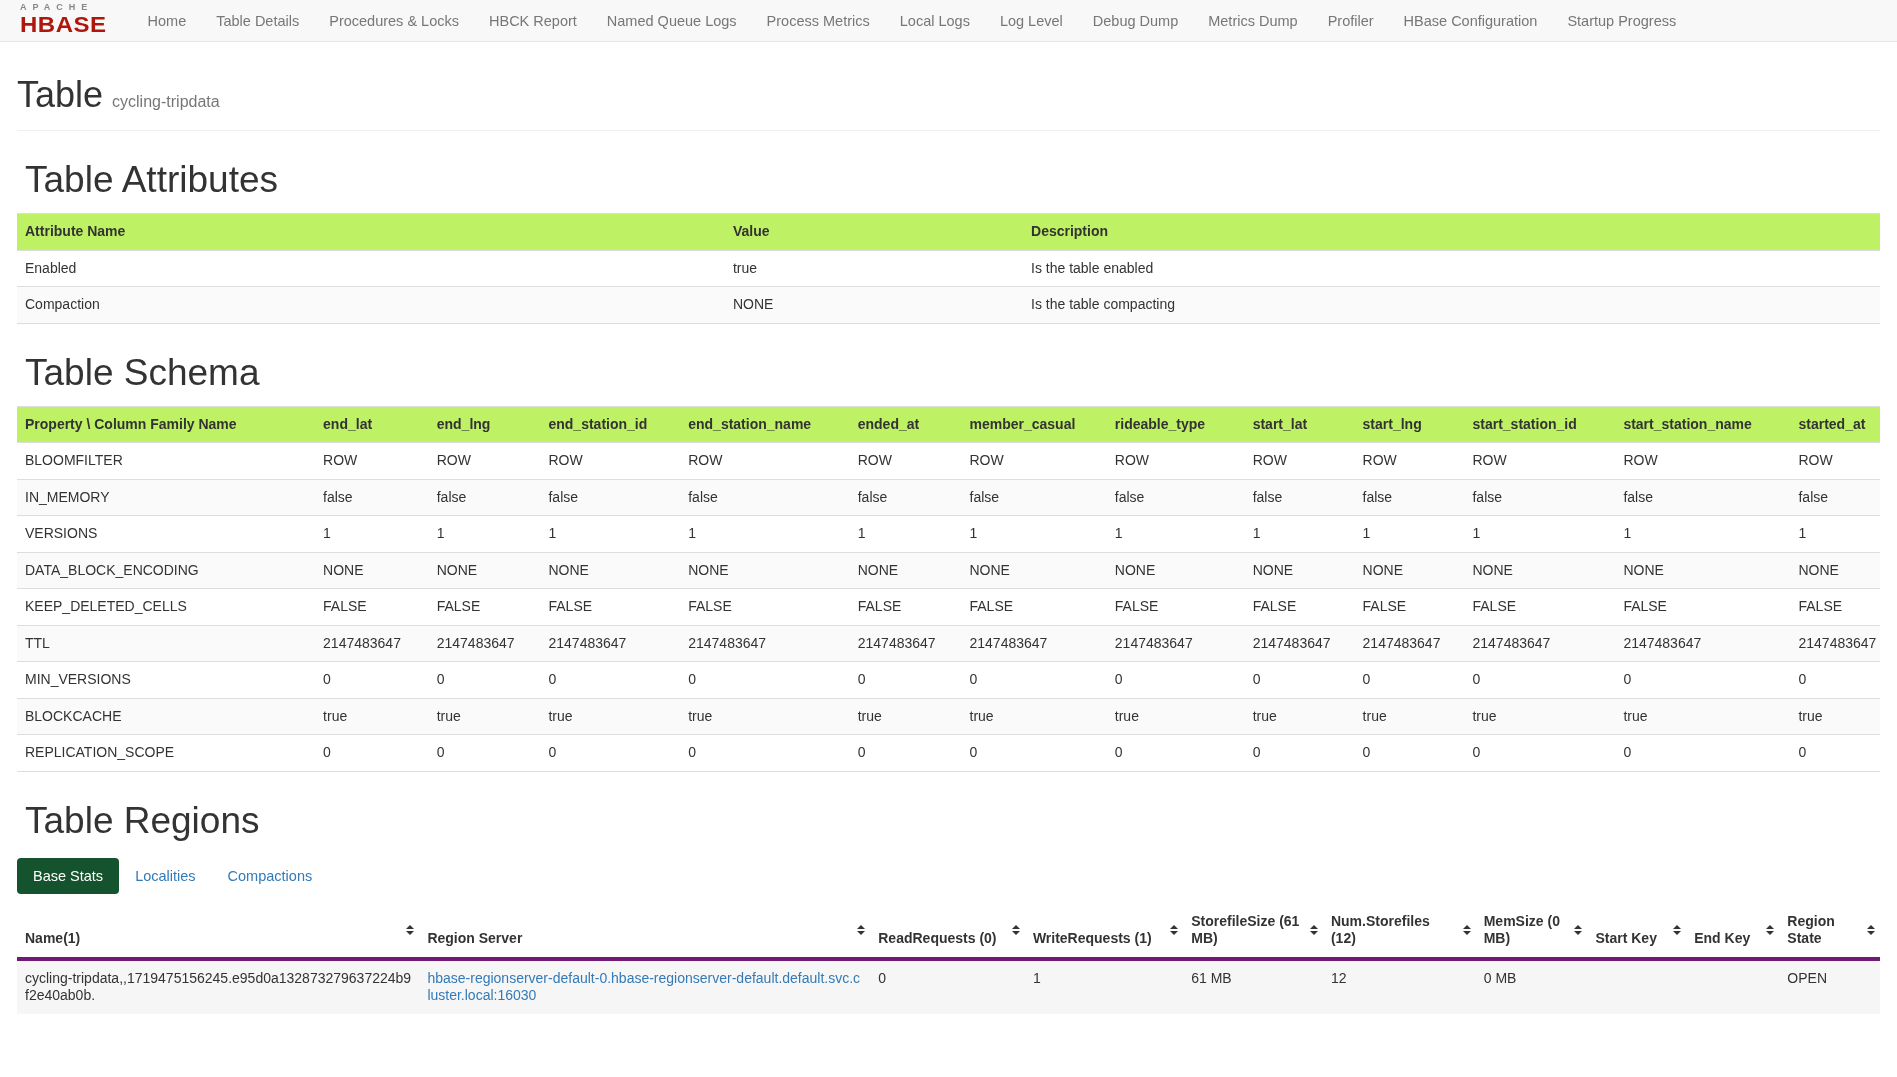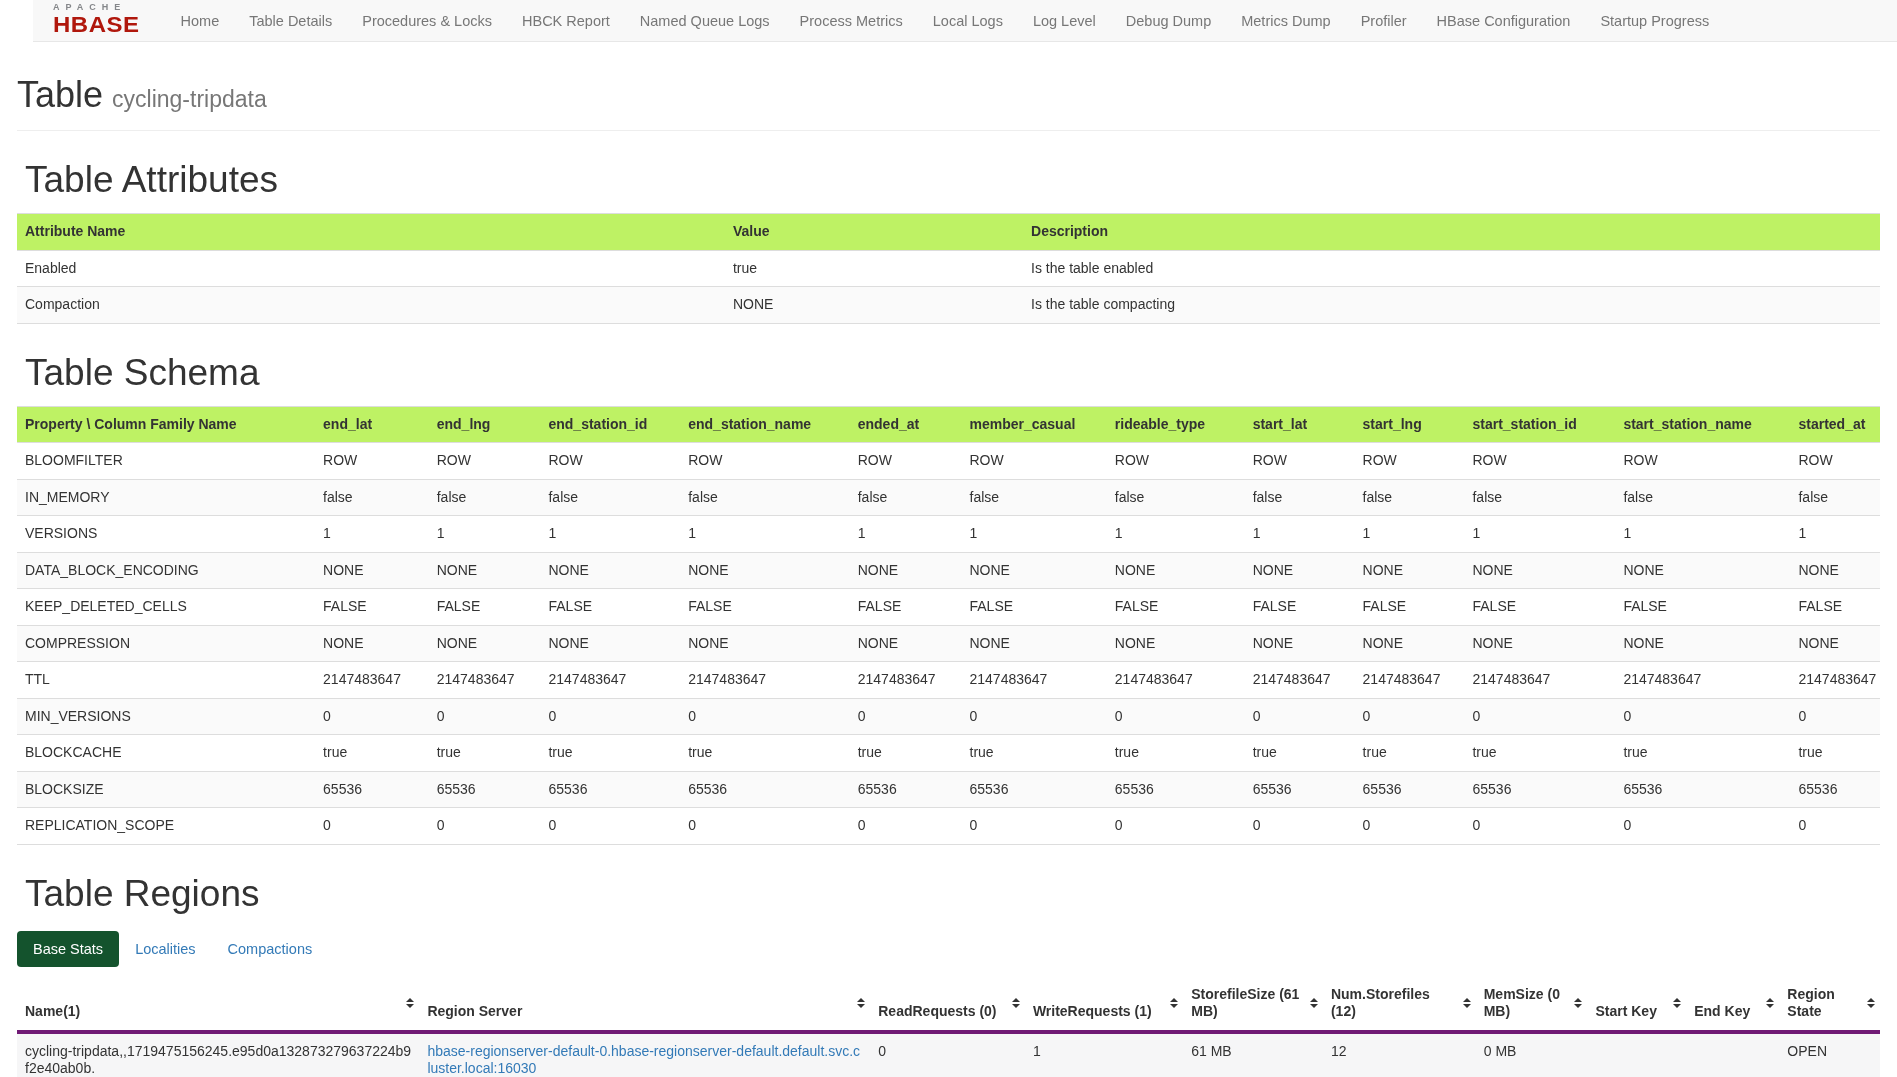--- a/index.html
+++ b/index.html
@@ -13,21 +13,20 @@
   a { text-decoration: none; }
 
   
   .navbar {
     display: flex;
     align-items: center;
     background: #f8f8f8;
     border-bottom: 1px solid #e7e7e7;
     height: 42px;
     padding: 0 6px;
-    margin-left: 33px;
   }
   .brand {
     display: flex;
     flex-direction: column;
     align-items: flex-start;
     line-height: 1;
     padding: 2px 12px 3px 14px;
     margin-right: 14px;
   }
   .brand .apache-txt {
@@ -55,21 +54,21 @@
 
   
   .container { padding: 0 17px; }
   h1.page-title {
     font-size: 36px;
     font-weight: 500;
     color: #333;
     margin: 32px 0 10px;
   }
   h1.page-title .subtitle {
-    font-size: 23px;
+    font-size: 16px;
     font-weight: 400;
     color: #777;
     margin-left: 9px;
   }
   hr.title-divider {
     border: 0;
     border-top: 1px solid #eee;
     margin: 14px 0 0;
   }
   h2.section-heading {
@@ -383,35 +382,20 @@
           <td>FALSE</td>
           <td>FALSE</td>
           <td>FALSE</td>
           <td>FALSE</td>
           <td>FALSE</td>
           <td>FALSE</td>
           <td>FALSE</td>
           <td>FALSE</td>
         </tr>
 
-        <tr>
-          <td>COMPRESSION</td>
-          <td>NONE</td>
-          <td>NONE</td>
-          <td>NONE</td>
-          <td>NONE</td>
-          <td>NONE</td>
-          <td>NONE</td>
-          <td>NONE</td>
-          <td>NONE</td>
-          <td>NONE</td>
-          <td>NONE</td>
-          <td>NONE</td>
-          <td>NONE</td>
-        </tr>
 
         <tr>
           <td>TTL</td>
           <td>2147483647</td>
           <td>2147483647</td>
           <td>2147483647</td>
           <td>2147483647</td>
           <td>2147483647</td>
           <td>2147483647</td>
           <td>2147483647</td>
@@ -447,35 +431,20 @@
           <td>true</td>
           <td>true</td>
           <td>true</td>
           <td>true</td>
           <td>true</td>
           <td>true</td>
           <td>true</td>
           <td>true</td>
         </tr>
 
-        <tr>
-          <td>BLOCKSIZE</td>
-          <td>65536</td>
-          <td>65536</td>
-          <td>65536</td>
-          <td>65536</td>
-          <td>65536</td>
-          <td>65536</td>
-          <td>65536</td>
-          <td>65536</td>
-          <td>65536</td>
-          <td>65536</td>
-          <td>65536</td>
-          <td>65536</td>
-        </tr>
 
         <tr>
           <td>REPLICATION_SCOPE</td>
           <td>0</td>
           <td>0</td>
           <td>0</td>
           <td>0</td>
           <td>0</td>
           <td>0</td>
           <td>0</td>

